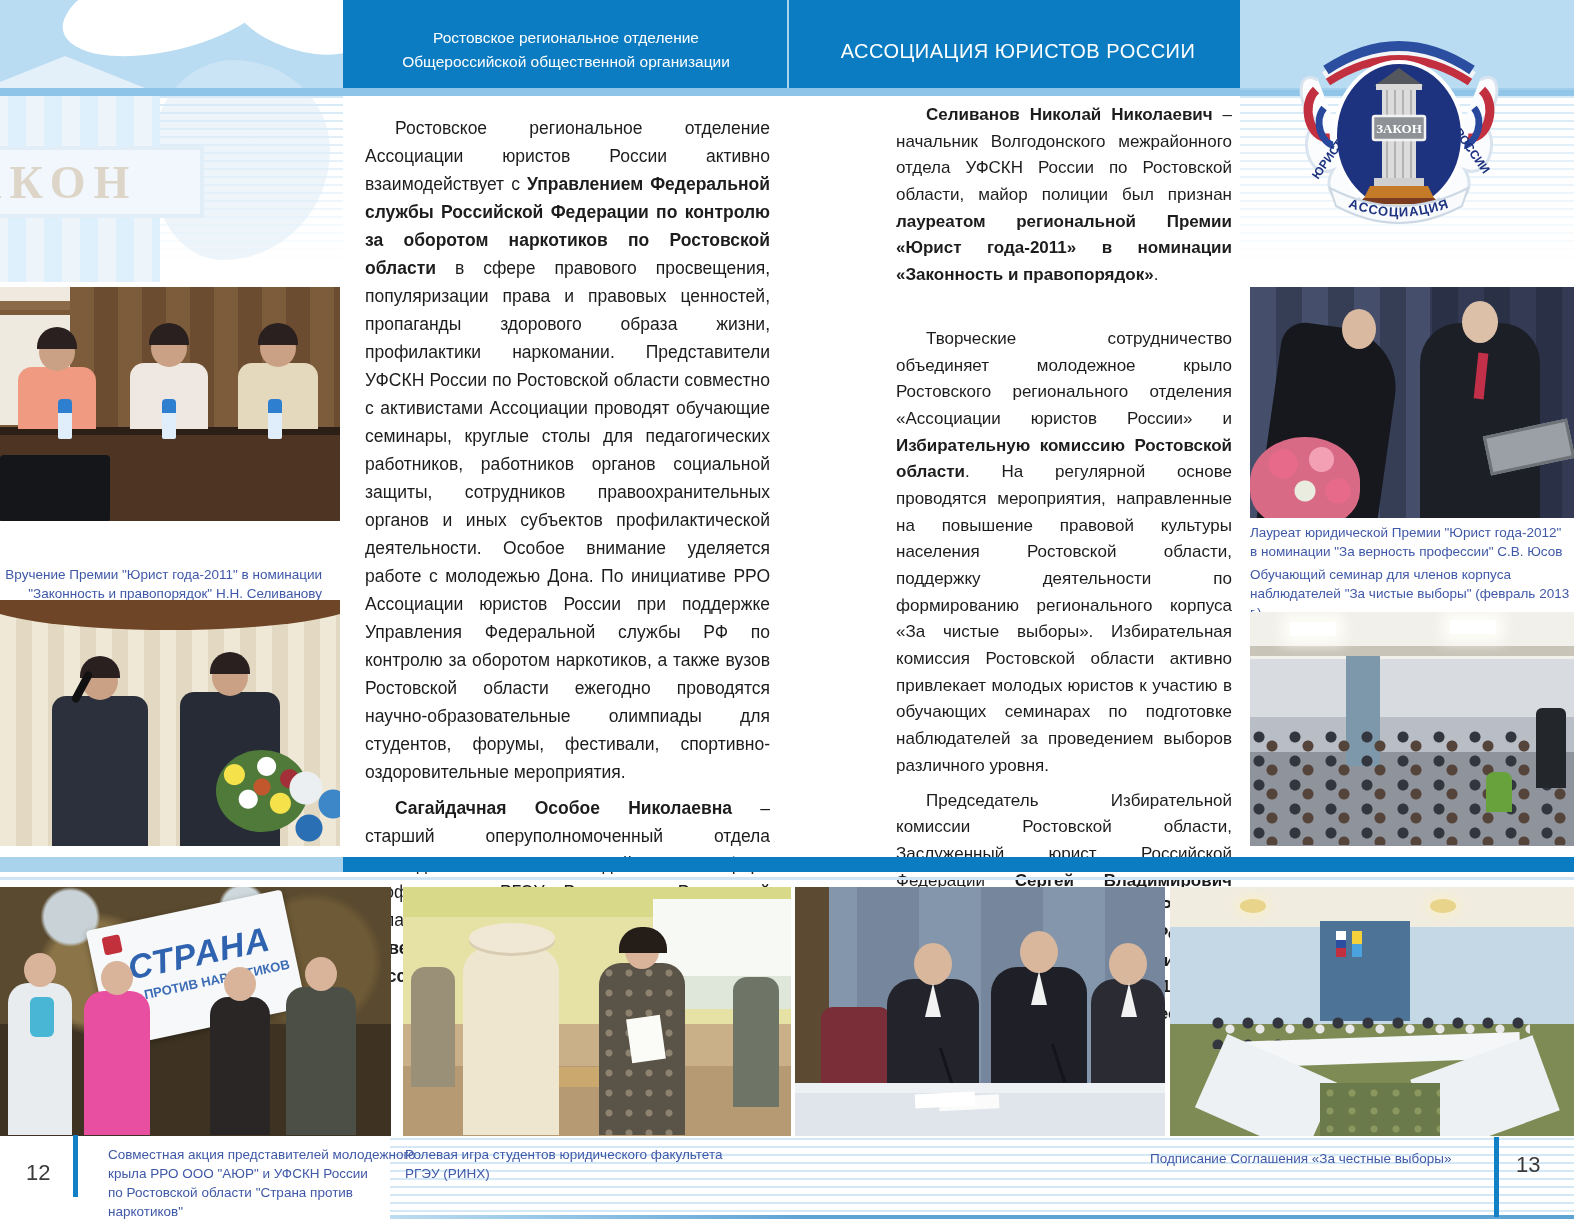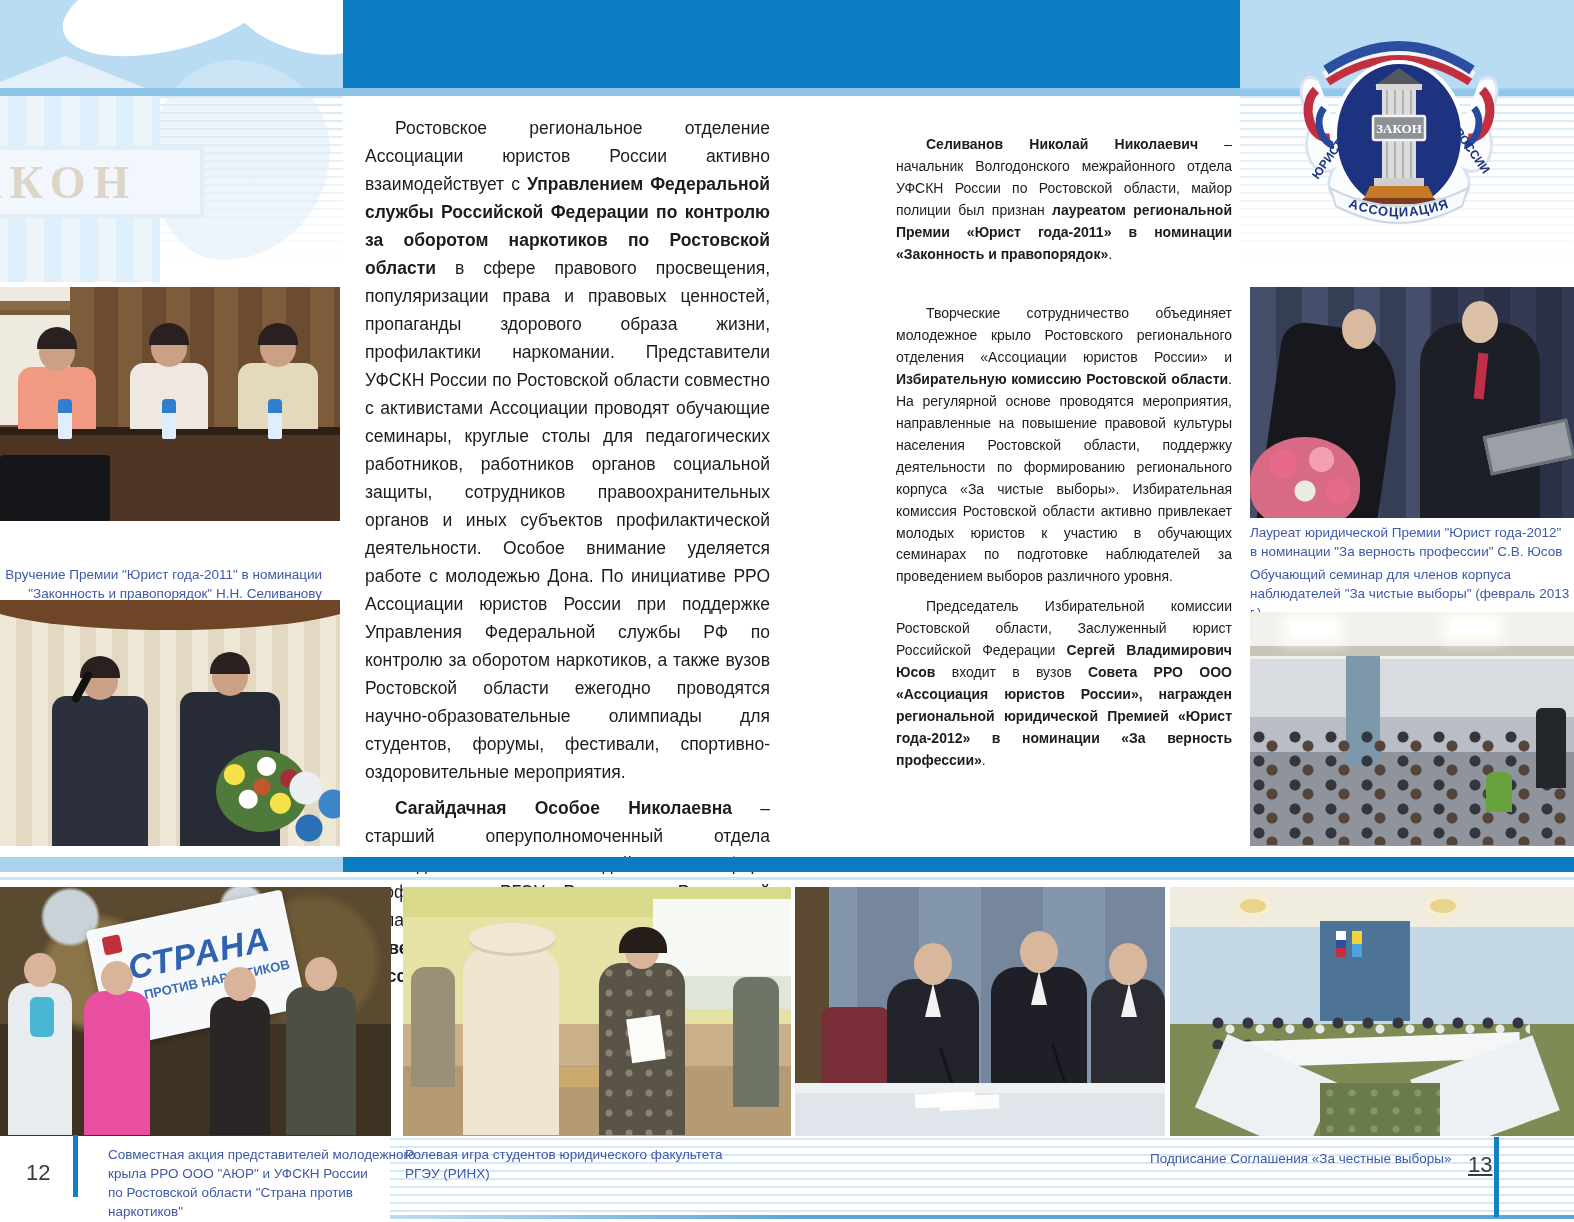--- a/index.html
+++ b/index.html
@@ -29,21 +29,21 @@
   .wm-plaque{background:#f1f7fc;border:4px solid #e2eef7;display:flex;align-items:center;}
   .wm-text{font-family:"Liberation Serif",serif;font-weight:bold;font-size:46px;letter-spacing:8px;
            color:#ddd5c8;white-space:nowrap;margin-left:-34px;}
   .wm-cap{width:0;height:0;border-left:95px solid transparent;border-right:95px solid transparent;
           border-bottom:38px solid #e4f0f9;}
 
   
   .article{text-align:justify;}
   .article p{margin:8px;text-indent:30px;}
   .art-left{left:357px;top:106px;width:421px;font-size:17.5px;line-height:1.6;}
-  .art-right{left:888px;top:126px;width:352px;font-size:14px;line-height:1.57;}
+  .art-right{left:888px;top:94px;width:352px;font-size:17px;line-height:1.57;}
   .b{font-weight:bold;}
   .gap20{height:21px;}
 
   
   .cap{color:#3f58a7;font-size:13.5px;line-height:1.4;white-space:pre-line;}
 
   
   .mid-light{left:0;top:857px;width:343px;height:15px;background:#a9d3ed;}
   .mid-dark{left:343px;top:857px;width:1231px;height:15px;background:#0b7cc1;}
   .mid-thin{left:0;top:877px;width:1574px;height:3px;background:#cfe4f4;}
@@ -208,20 +208,26 @@
     <div class="abs blob2" style="left:150px;top:60px;width:180px;height:200px;opacity:.5;"></div>
     <div class="abs wm-cap" style="left:-30px;top:56px;"></div>
     <div class="abs wm-shaft" style="left:-10px;top:96px;width:170px;height:186px;"></div>
     <div class="abs wm-plaque" style="left:-34px;top:146px;width:230px;height:64px;">
       <span class="wm-text">ЗАКОН</span>
     </div>
   </div>
 
   <div class="abs band"></div>
   <div class="abs band-under"></div>
+  <div class="abs" style="left:343px;top:0;width:897px;height:88px;">
+    <div class="abs gutter-line"></div>
+    <div class="abs org-lines">Ростовское региональное отделение
+Общероссийской общественной организации</div>
+    <div class="abs band-title">АССОЦИАЦИЯ ЮРИСТОВ РОССИИ</div>
+  </div>
 
   <div class="abs deco deco-tr">
     <div class="abs deco-strip"></div>
     <div class="abs stripes" style="left:0;top:88px;width:334px;height:194px;"></div>
     <div class="abs fade-b" style="left:0;top:88px;width:334px;height:194px;"></div>
   </div>
 
   <svg class="abs emblem" viewBox="0 0 222 222">
     <g>
       <path d="M30,60 C5,45 10,95 30,100 C8,115 20,160 45,150 C30,175 60,195 75,175" fill="#fbfcfe" stroke="#d9e4ee" stroke-width="3"></path>
@@ -387,15 +393,15 @@
 
   <div class="abs pgnum" style="left:26px;top:1160px;">12</div>
   <div class="abs pgbar" style="left:73px;top:1135px;height:62px;"></div>
   <div class="abs cap" style="left:108px;top:1146px;width:320px;">Совместная акция представителей молодежного
 крыла РРО ООО "АЮР" и УФСКН России
 по Ростовской области "Страна против наркотиков"</div>
   <div class="abs cap" style="left:405px;top:1146px;width:360px;">Ролевая игра студентов юридического факультета
 РГЭУ (РИНХ)</div>
   <div class="abs cap" style="left:1150px;top:1150px;width:344px;">Подписание Соглашения «За честные выборы»</div>
   <div class="abs pgbar" style="left:1494px;top:1137px;height:80px;"></div>
-  <div class="abs pgnum" style="left:1468px;top:1152px;text-decoration:underline;">13</div>
+  <div class="abs pgnum" style="left:1516px;top:1152px;">13</div>
 
 </div>
 
 </body></html>

